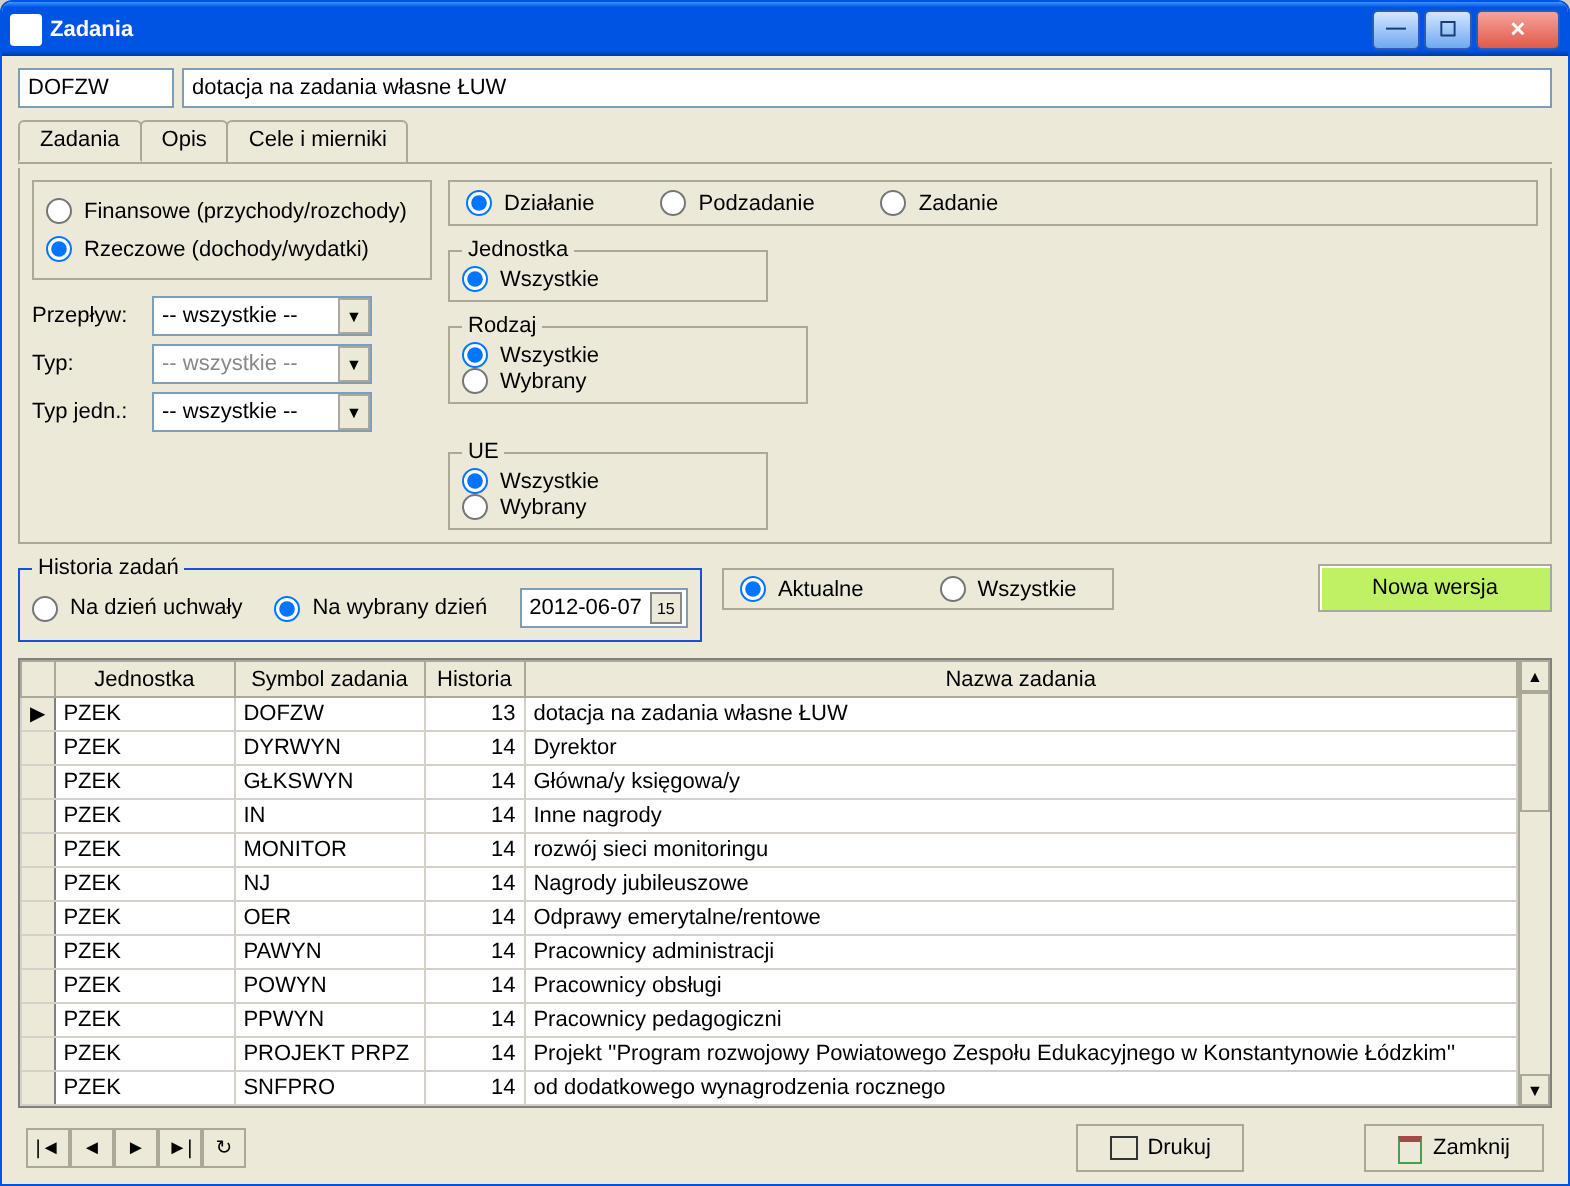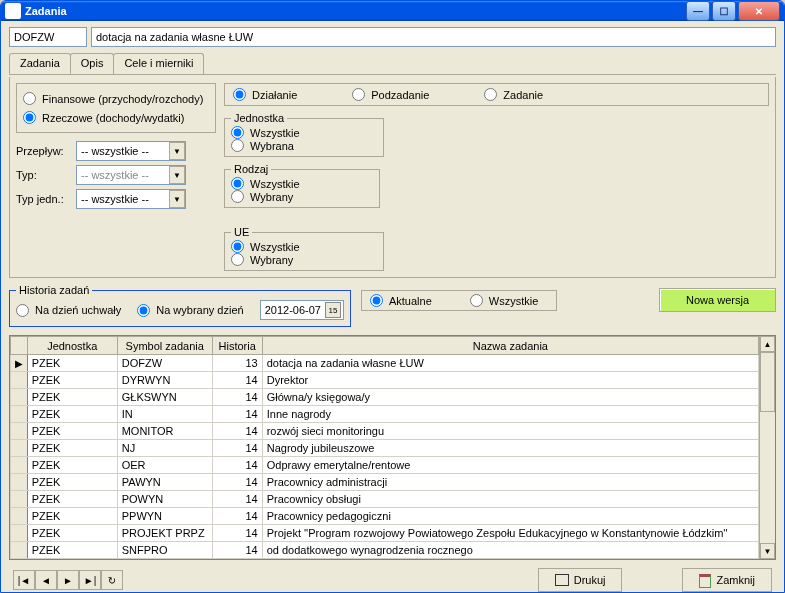--- a/index.html
+++ b/index.html
@@ -25,21 +25,21 @@
   .formrow { display:flex; align-items:center; gap:4px; margin-bottom:4px;}
   .formrow label { width:56px; }
   .combo { position:relative; }
   .combo input { border:1px solid #7f9db9; height:20px; padding:2px 18px 2px 4px; width:110px; background:#fff;}
   .combo .btn { position:absolute; right:1px; top:1px; width:16px; height:18px; background:#ece9d8; border:1px solid #aca899; display:flex; align-items:center; justify-content:center; font-size:8px;}
   .combo.disabled input { color:#888; }
   .rightcol { flex:1; display:flex; flex-direction:column; gap:6px; }
   fieldset.box { border:1px solid #aca899; padding:2px 6px 4px 6px; margin:0; }
   fieldset.box legend { padding:0 3px; }
   .radioline input+span { margin-right:10px; }
-  .wideradios { display:flex; gap:45px; padding:4px 8px; border:1px solid #aca899;}
+  .wideradios { display:flex; gap:23px; padding:4px 8px; border:1px solid #aca899;}
   .historyrow { display:flex; align-items:center; gap:6px; }
   fieldset.history { border:1px solid #1d4ed8; padding:4px 6px 6px 6px; margin:2px 0; }
   fieldset.history legend { padding:0 3px; }
   .datebox { display:flex; align-items:center; border:1px solid #7f9db9; background:#fff; height:20px; padding:0 2px 0 4px;}
   .datebox .cal { width:16px; height:16px; margin-left:4px; border:1px solid #888; background:#ece9d8; font-size:8px; display:flex; align-items:center; justify-content:center;}
   .bigbtn { border:1px solid #aca899; background:#bef264; padding:4px 26px; height:24px; display:flex; align-items:center; justify-content:center; box-shadow:1px 1px 0 #fff inset;}
   .radiobox2 { display:flex; gap:28px; padding:3px 8px; border:1px solid #aca899; align-items:center;}
   .tablewrap { border:1px solid #808080; background:#fff; flex:1; min-height:200px; position:relative; margin-top:4px; display:flex;}
   table { border-collapse:collapse; width:100%; }
   th { background:#ece9d8; border:1px solid #aca899; padding:2px 4px; font-weight:normal; text-align:center; height:18px;}
@@ -128,26 +128,22 @@
               <input type="radio" style="">
               <span>Zadanie</span>
             </label>
         </div>
         <fieldset class="box" style="width:160px">
           <legend>Jednostka</legend>
           <label class="radioline">
               <input type="radio" checked="" style="">
               <span>Wszystkie</span>
             </label>
-          <label class="radioline">
-              <input type="radio" style="">
-              <span>Wybrana</span>
-            </label>
         </fieldset>
-        <fieldset class="box" style="width:156px">
+        <fieldset class="box" style="width:180px">
           <legend>Rodzaj</legend>
           <label class="radioline">
               <input type="radio" checked="" style="">
               <span>Wszystkie</span>
             </label>
           <label class="radioline">
               <input type="radio" style="">
               <span>Wybrany</span>
             </label>
         </fieldset>

